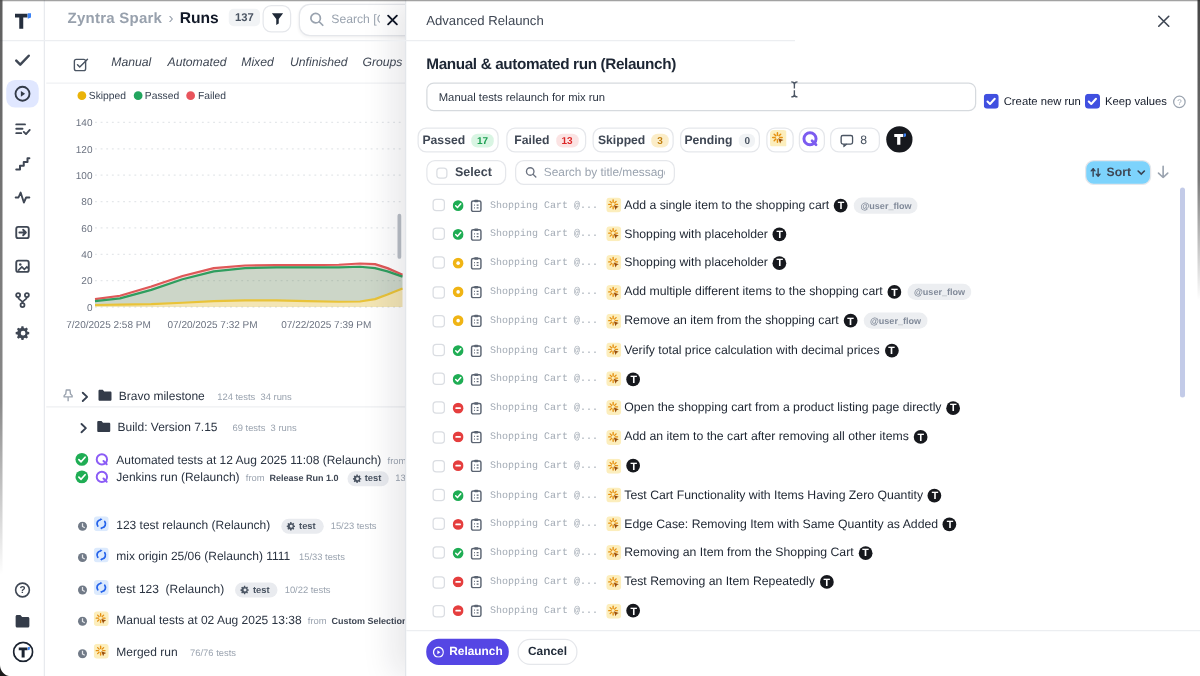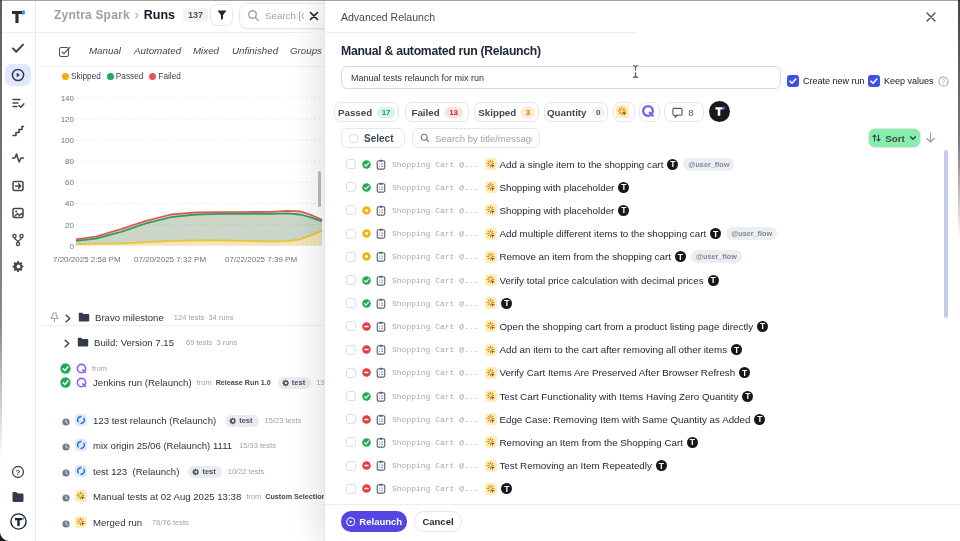--- a/index.html
+++ b/index.html
@@ -201,20 +201,21 @@
   </div>
 <div class="runrow" style="top:356px;display:flex;align-items:center">
     <span style="margin-left:24px"><svg width="11" height="11" viewBox="0 0 12 12">
         <circle cx="6" cy="6" r="5.6" fill="#1fad54"></circle>
         <path d="M3.4 6.2l1.9 1.9 3.5-4" fill="none" stroke="#fff" stroke-width="1.5" stroke-linecap="round" stroke-linejoin="round"></path>
       </svg></span>
     <span style="margin-left:5px"><svg width="11" height="11" viewBox="0 0 12 12">
         <circle cx="6" cy="6" r="4.5" fill="none" stroke="#8b5cf6" stroke-width="1.7"></circle>
         <path d="M7.4 7.4l2.8 2.8" stroke="#8b5cf6" stroke-width="1.7" stroke-linecap="round"></path>
       </svg></span>
+    <span class="rtitle" style="margin-left:6px">Automated tests at 12 Aug 2025 11:08 (Relaunch)</span>
     <span class="rsmall" style="margin-left:5px">from</span>
   </div>
 <div class="runrow" style="top:370px;display:flex;align-items:center">
     <span style="margin-left:24px"><svg width="11" height="11" viewBox="0 0 12 12">
         <circle cx="6" cy="6" r="5.6" fill="#1fad54"></circle>
         <path d="M3.4 6.2l1.9 1.9 3.5-4" fill="none" stroke="#fff" stroke-width="1.5" stroke-linecap="round" stroke-linejoin="round"></path>
       </svg></span>
     <span style="margin-left:5px"><svg width="11" height="11" viewBox="0 0 12 12">
         <circle cx="6" cy="6" r="4.5" fill="none" stroke="#8b5cf6" stroke-width="1.7"></circle>
         <path d="M7.4 7.4l2.8 2.8" stroke="#8b5cf6" stroke-width="1.7" stroke-linecap="round"></path>
@@ -346,21 +347,21 @@
   </div>
 <div class="chip" style="left:405px;width:64px">
     <span>Failed</span>
     <span class="cbadge" style="background:#fbe3e3;color:#dc2626">13</span>
   </div>
 <div class="chip" style="left:474px;width:65px">
     <span>Skipped</span>
     <span class="cbadge" style="background:#fbedc8;color:#c07f10">3</span>
   </div>
 <div class="chip" style="left:544px;width:64px">
-    <span>Quantity</span>
+    <span>Pending</span>
     <span class="cbadge" style="background:#f1f3f5;color:#4b5563">0</span>
   </div>
 <div class="chip" style="left:613px;width:22px">
     <span style="margin-left:-4px"><svg width="13" height="13" viewBox="0 0 12 12">
         <rect x="0" y="0" width="13" height="13" rx="3" fill="#fceebd"></rect>
         <g stroke="#e59010" stroke-width="1.1" stroke-linecap="round">
           <path d="M5.5 2v1.8M5.5 7.2V9M2 5.5h1.8M7.2 5.5H9M3.1 3.1l1.2 1.2M3.1 7.9l1.2-1.2M7.9 3.1L6.7 4.3"></path>
         </g>
         <path d="M6 6l4 1.4-1.7.8-.8 1.7z" fill="#9a4f0b"></path>
       </svg></span>
@@ -391,21 +392,21 @@
       <path d="M1.5 2.8L4 5.3l2.5-2.5" fill="none" stroke="#374151" stroke-width="1.3" stroke-linecap="round"></path>
     </svg>
   </div>
 <div class="abs" style="left:412px;top:128px;width:128px;height:20px;border:1px solid #e5e7eb;border-radius:7px;background:#fff;display:flex;align-items:center;padding:0 7px;gap:5px">
     <svg width="10" height="10" viewBox="0 0 12 12">
       <circle cx="5" cy="5" r="3.6" fill="none" stroke="#6b7280" stroke-width="1.3"></circle>
       <path d="M7.8 7.8l2.6 2.6" stroke="#6b7280" stroke-width="1.3" stroke-linecap="round"></path>
     </svg>
     <span style="font-size:9.5px;color:#9aa3af;white-space:nowrap;overflow:hidden;width:97px">Search by title/message</span>
   </div>
-<div class="abs" style="left:868px;top:128px;width:53px;height:20px;border:1px solid #e5e7eb;border-radius:7px;background:#86efac;display:flex;align-items:center;justify-content:center;gap:4px">
+<div class="abs" style="left:868px;top:128px;width:53px;height:20px;border:1px solid #e5e7eb;border-radius:7px;background:#7dd3fc;display:flex;align-items:center;justify-content:center;gap:4px">
     <svg width="9" height="10" viewBox="0 0 9 10">
       <path d="M2.5 8V2M2.5 2L1 3.7M2.5 2l1.5 1.7" stroke="#374151" stroke-width="1.1" fill="none" stroke-linecap="round"></path>
       <path d="M6.5 2v6M6.5 8L5 6.3M6.5 8l1.5-1.7" stroke="#374151" stroke-width="1.1" fill="none" stroke-linecap="round"></path>
     </svg>
     <span style="font-size:9.75px;font-weight:600;color:#3f4754">Sort</span>
     <svg width="8" height="8" viewBox="0 0 8 8">
       <path d="M1.5 2.8L4 5.3l2.5-2.5" fill="none" stroke="#374151" stroke-width="1.3" stroke-linecap="round"></path>
     </svg>
   </div>
 <svg class="abs" style="left:925px;top:132px" width="11" height="12" viewBox="0 0 11 12">
@@ -701,21 +702,20 @@
     <span class="mono" style="margin-left:6px">Shopping Cart @...</span>
     <span style="margin-left:7px;display:flex">
       <svg width="12" height="12" viewBox="0 0 12 12">
         <rect x="0" y="0" width="12" height="12" rx="3" fill="#fceebd"></rect>
         <g stroke="#e59010" stroke-width="1.1" stroke-linecap="round">
           <path d="M5.5 2v1.8M5.5 7.2V9M2 5.5h1.8M7.2 5.5H9M3.1 3.1l1.2 1.2M3.1 7.9l1.2-1.2M7.9 3.1L6.7 4.3"></path>
         </g>
         <path d="M6 6l4 1.4-1.7.8-.8 1.7z" fill="#9a4f0b"></path>
       </svg>
     </span>
-    <span class="mtitle" style="margin-left:2px">Verify Cart Items Are Preserved After Browser Refresh</span>
     <span style="margin-left:4px;display:flex">
       <span class="tavatar">T</span>
     </span>
   </div>
 <div class="mrow" style="top:384.5px">
     <span class="ckbox" style="margin-left:5px"></span>
     <span style="margin-left:6px;display:flex">
       <svg width="9" height="9" viewBox="0 0 12 12">
         <circle cx="6" cy="6" r="5.7" fill="#1fad54"></circle>
         <path d="M3.4 6.2l1.9 1.9 3.5-4" fill="none" stroke="#fff" stroke-width="1.6" stroke-linecap="round" stroke-linejoin="round"></path>

